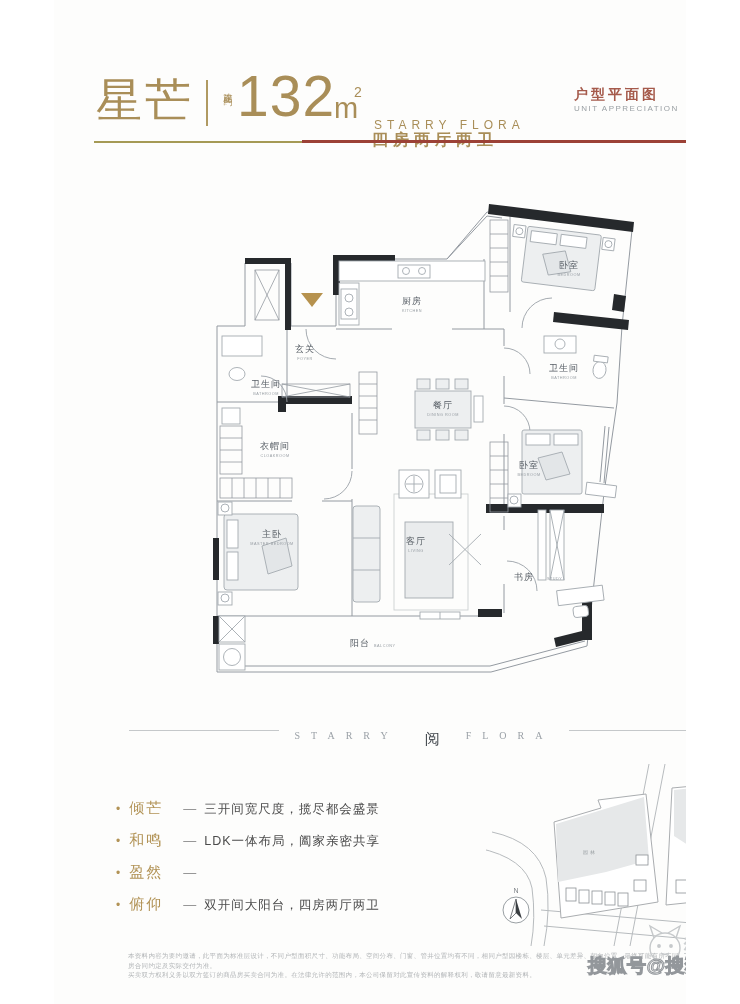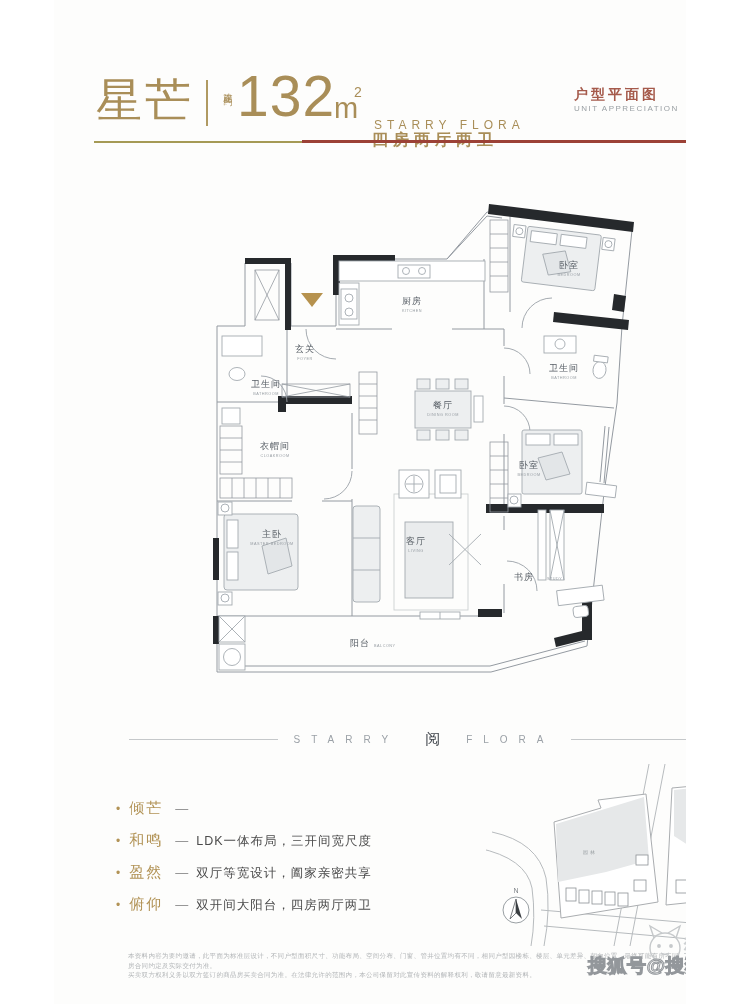--- a/index.html
+++ b/index.html
@@ -18,30 +18,30 @@
   .series-en{left:320px;top:80px;font-size:12px;color:#a98e58;letter-spacing:5px;margin-top:38px;}
   .layout-zh{left:318px;top:98px;font-size:16px;color:#a98e58;letter-spacing:5px;font-weight:600;margin-top:32px;}
   .right-title{left:520px;top:86px;width:178px;text-align:left;font-size:14px;font-weight:700;
                color:#a55a4b;letter-spacing:3px;}
   .right-sub{left:520px;top:104px;width:178px;font-size:8px;
              color:#9aa0a4;letter-spacing:1.5px;}
   .rule-gold{left:40px;top:141px;width:208px;height:2px;background:#a59a55;}
   .rule-red{left:248px;top:140px;width:437px;height:3px;background:#9c4136;}
 
   
-  .band{left:75px;top:730px;width:590px;display:flex;align-items:center;color:#9ba1a7;}
+  .band{left:75px;top:730px;width:590px;display:flex;align-items:flex-start;color:#9ba1a7;font-family:Liberation Serif, serif;}
   .band .hr{flex:1;height:1px;background:#c5c8ca;}
   .band .bt{font-size:10px;letter-spacing:11px;margin:0 16px;white-space:nowrap;}
   .band .logo{font-size:15px;color:#41464c;margin:0 10px;letter-spacing:0;}
 
   
   .features{left:62px;top:799px;}
   .feat{display:flex;align-items:baseline;margin-bottom:13px;white-space:nowrap;}
   .feat .dot{color:#b29356;font-size:12px;margin-right:9px;}
-  .feat .ttl{color:#b29356;font-size:15px;letter-spacing:2px;margin-right:12px;}
+  .feat .ttl{color:#b29356;font-size:15px;letter-spacing:2px;margin-right:20px;}
   .feat .sep{color:#8a8a8a;font-size:13px;margin-right:8px;}
   .feat .dsc{color:#4b4b4b;font-size:12.5px;letter-spacing:1px;}
 
   
   .disclaimer{left:74px;top:951px;width:604px;font-size:6.5px;line-height:9.5px;
               color:#b3b6b8;letter-spacing:.3px;}
 
   
   .wm-pub{left:534px;top:953px;font-size:19px;font-weight:700;letter-spacing:.5px;
           color:rgba(250,250,250,.8);-webkit-text-stroke:1px #93979b;white-space:nowrap;}
@@ -291,32 +291,32 @@
     <span class="logo">阅</span>
     <span class="bt">FLORA</span>
     <div class="hr"></div>
   </div>
 
   <div class="abs features">
     <div class="feat">
       <span class="dot">•</span>
       <span class="ttl">倾芒</span>
       <span class="sep">—</span>
+      <span class="dsc">三开间宽尺度，揽尽都会盛景</span>
     </div>
     <div class="feat">
       <span class="dot">•</span>
       <span class="ttl">和鸣</span>
       <span class="sep">—</span>
-      <span class="dsc">LDK一体布局，三开间宽尺度</span>
+      <span class="dsc">LDK一体布局，阖家亲密共享</span>
     </div>
     <div class="feat">
       <span class="dot">•</span>
       <span class="ttl">盈然</span>
       <span class="sep">—</span>
-      <span class="dsc">双厅等宽设计，阖家亲密共享</span>
     </div>
     <div class="feat">
       <span class="dot">•</span>
       <span class="ttl">俯仰</span>
       <span class="sep">—</span>
       <span class="dsc">双开间大阳台，四房两厅两卫</span>
     </div>
   </div>
 
   <svg class="abs" style="left:432px;top:760px;" width="292" height="186" viewBox="0 0 292 186">

